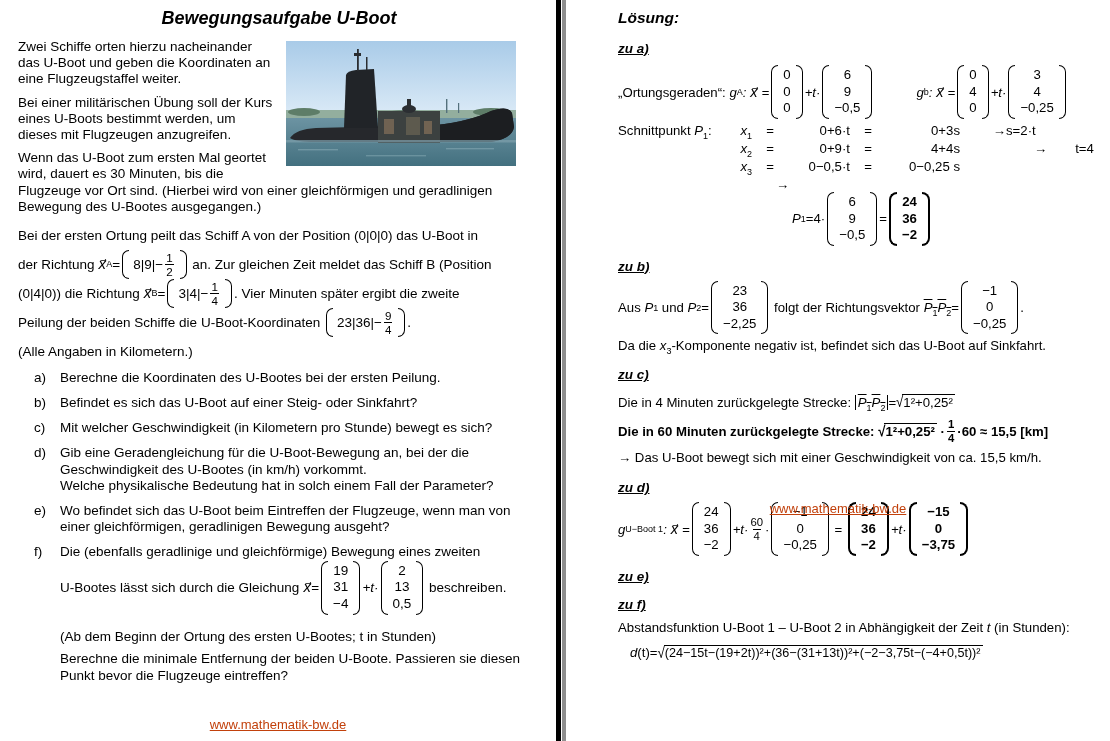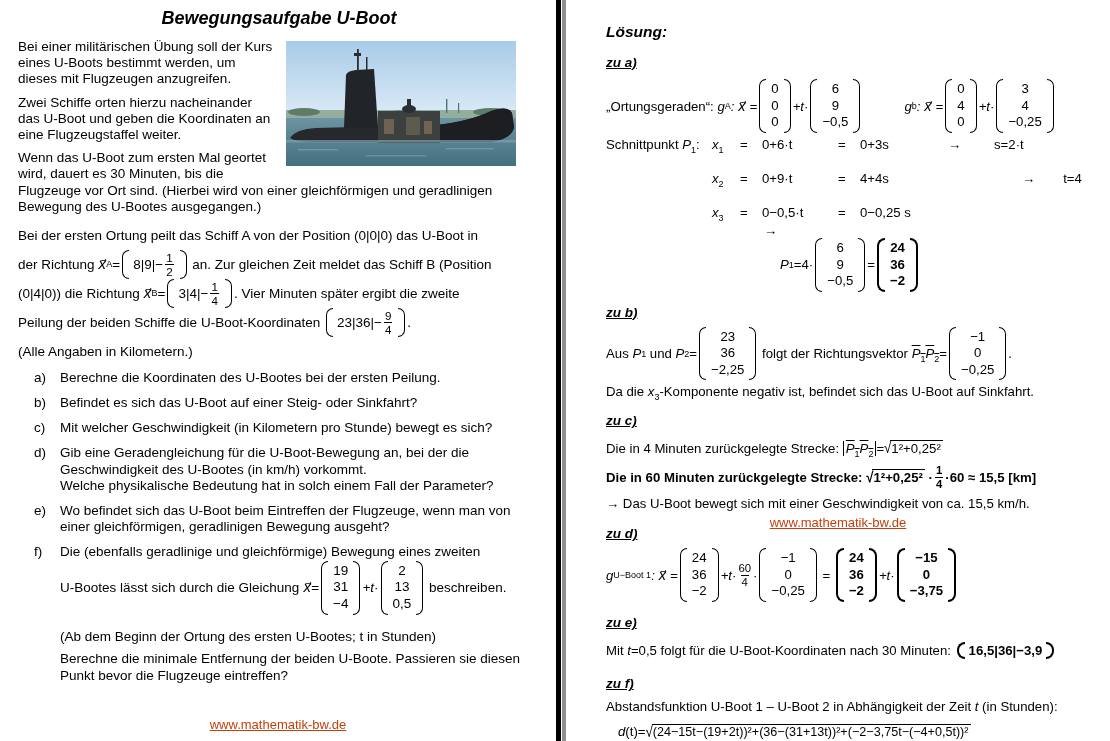--- a/index.html
+++ b/index.html
@@ -5,22 +5,22 @@
   html,body{margin:0;padding:0;}
   body{
     width:1110px;height:741px;background:#fff;color:#000;
     font-family:"Liberation Sans","DejaVu Sans",sans-serif;
     font-size:13.5px;position:relative;overflow:hidden;
   }
   .col-left{position:absolute;left:0;top:0;width:556px;height:741px;
     padding:6px 16px 0 18px;box-sizing:border-box;}
   .div-black{position:absolute;left:556px;top:0;width:5px;height:741px;background:#000;}
   .div-gray{position:absolute;left:562px;top:0;width:4px;height:741px;background:#8f8f8f;}
-  .col-right{position:absolute;left:566px;top:15px;width:544px;height:524px;
-    padding:6px 12px 0 40px;box-sizing:border-box;font-size:13.2px;}
+  .col-right{position:absolute;left:566px;top:1px;width:544px;height:524px;
+    padding:6px 12px 0 52px;box-sizing:border-box;font-size:13.2px;}
 
   .title{text-align:center;font-weight:bold;font-style:italic;font-size:18px;margin:2px 0 10px;}
   .photo{float:right;width:230px;height:125px;margin:2px 24px 6px 10px;}
   p.para{margin:0 0 7px;line-height:1.2;}
   .note{margin:7px 0 11px;}
 
   .mathpara{margin-top:4px;}
   .mline{display:flex;align-items:center;min-height:28px;}
   .tk{white-space:pre;}
   .it{font-style:italic;}
@@ -53,23 +53,23 @@
   .task .tbody{flex:1;padding-right:2px;}
   .fl{display:flex;align-items:center;}
   .eqline{min-height:54px;}
 
   .sol-head{font-weight:bold;font-style:italic;font-size:15.5px;margin:2px 0 14px;}
   .zu{font-weight:bold;font-style:italic;font-size:13.5px;margin:13px 0 7px;text-decoration:underline;}
   .eqa{min-height:58px;}
   .gap40{width:42px;}
 
   .sgrid{display:grid;grid-template-columns:106px 28px 22px 76px 22px 88px 46px auto;
-    row-gap:19px;align-items:center;margin-top:2px;}
+    row-gap:3px;align-items:center;margin-top:2px;}
   .sgrid span{white-space:pre;}
-  .ctr{text-align:left;}
+  .ctr{text-align:right;}
   .res2{display:flex;gap:28px;padding-left:28px;}
 
   .arrline{margin:3px 0 0 158px;}
   .p1line{margin-left:174px;min-height:52px;}
 
   .col-footer{position:absolute;bottom:9px;left:0;right:0;text-align:center;font-size:13px;}
   a.link{color:#c2410c;text-decoration:underline;cursor:pointer;}
 
   .fsqrt .bdy{font-size:12.6px;}
   .wrapP{margin:2px 0 0;line-height:1.35;}
@@ -114,22 +114,22 @@
         <rect x="138" y="80" width="8" height="13" fill="#716352"></rect>
         <rect x="121" y="58" width="4" height="10" fill="#2b2e32"></rect>
         <ellipse cx="123" cy="68" rx="7" ry="4" fill="#2b2e32"></ellipse>
         <rect x="0" y="99" width="230" height="2.5" fill="#7fa0ac" opacity="0.7"></rect>
         <rect x="12" y="108" width="40" height="1.4" fill="#7fa3ae" opacity="0.7"></rect>
         <rect x="80" y="114" width="60" height="1.4" fill="#7fa3ae" opacity="0.6"></rect>
         <rect x="160" y="107" width="48" height="1.4" fill="#7fa3ae" opacity="0.7"></rect>
       </svg>
     </div>
 
+    <p class="para">Zwei Schiffe orten hierzu nacheinander das U-Boot und geben die Koordinaten an eine Flugzeugstaffel weiter.</p>
     <p class="para">Bei einer militärischen Übung soll der Kurs eines U-Boots bestimmt werden, um dieses mit Flugzeugen anzugreifen.</p>
-    <p class="para">Zwei Schiffe orten hierzu nacheinander das U-Boot und geben die Koordinaten an eine Flugzeugstaffel weiter.</p>
     <p class="para">Wenn das U-Boot zum ersten Mal geortet wird, dauert es 30 Minuten, bis die Flugzeuge vor Ort sind. (Hierbei wird von einer gleichförmigen und geradlinigen Bewegung des U-Bootes ausgegangen.)</p>
 
     <div class="mathpara">
       <div class="mline">
         <span class="tk">Bei der ersten Ortung peilt das Schiff A von der Position (0|0|0) das U-Boot in</span>
       </div>
       <div class="mline">
         <span class="tk">der Richtung </span>
         <span class="it tk">x⃗</span>
           <sub>A</sub>
@@ -469,32 +469,20 @@
           <span class="vc">
             <span>−15</span>
             <span>0</span>
             <span>−3,75</span>
           </span>
           <span class="pr"></span>
         </span>
     </div>
 
     <div class="zu">zu e)</div>
-    <div class="fl" style="min-height:26px;">
-      <span class="tk">Mit </span>
-      <i>t</i>
-      <span class="tk">=0,5 folgt für die U-Boot-Koordinaten nach 30 Minuten: </span>
-      <span class="vp b">
-          <span class="pl"></span>
-          <span class="hc">
-            <span>16,5|36|−3,9</span>
-          </span>
-          <span class="pr"></span>
-        </span>
-    </div>
 
     <div class="zu">zu f)</div>
     <div style="line-height:1.3;">
       <span>Abstandsfunktion U-Boot 1 – U-Boot 2 in Abhängigkeit der Zeit </span><i>t</i><span> (in Stunden):</span>
     </div>
     <div class="fl fsqrt" style="margin:3px 0 6px 12px;min-height:26px;">
       <i>d</i>
         <span class="tk">(t)=</span>
       <span class="sqrt">
           <span class="rad">√</span>

